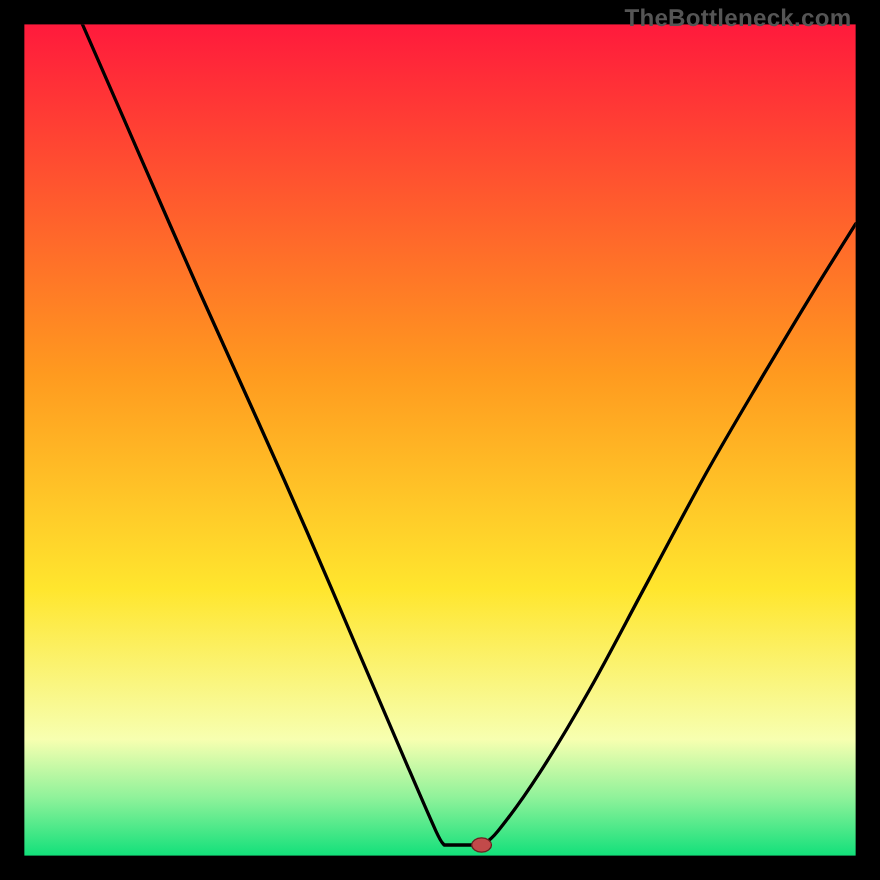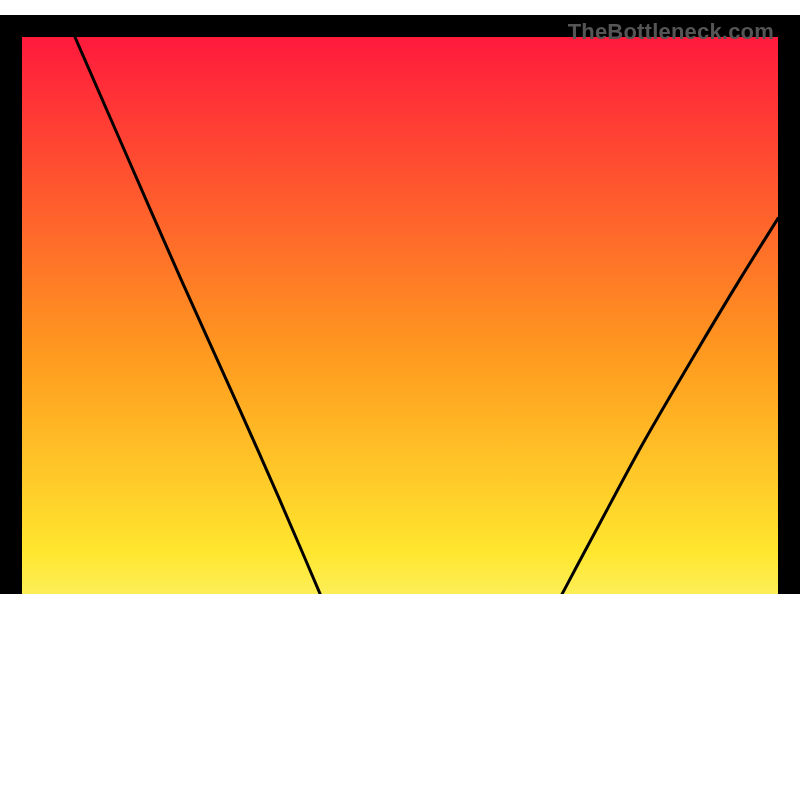--- a/index.html
+++ b/index.html
@@ -6,24 +6,23 @@
     margin: 0;
     padding: 0;
     width: 800px;
     height: 800px;
     background: #fff;
     font-family: Arial, Helvetica, sans-serif;
   }
   .frame {
     position: relative;
     width: 800px;
-    height: 579px;
+    height: 800px;
     background: #000;
     overflow: hidden;
-    margin-top: 15px;
   }
   .plot-area {
     position: absolute;
     left: 22px;
     top: 22px;
     width: 756px;   
     height: 756px;
     background: #000;
   }
   .site-label {

